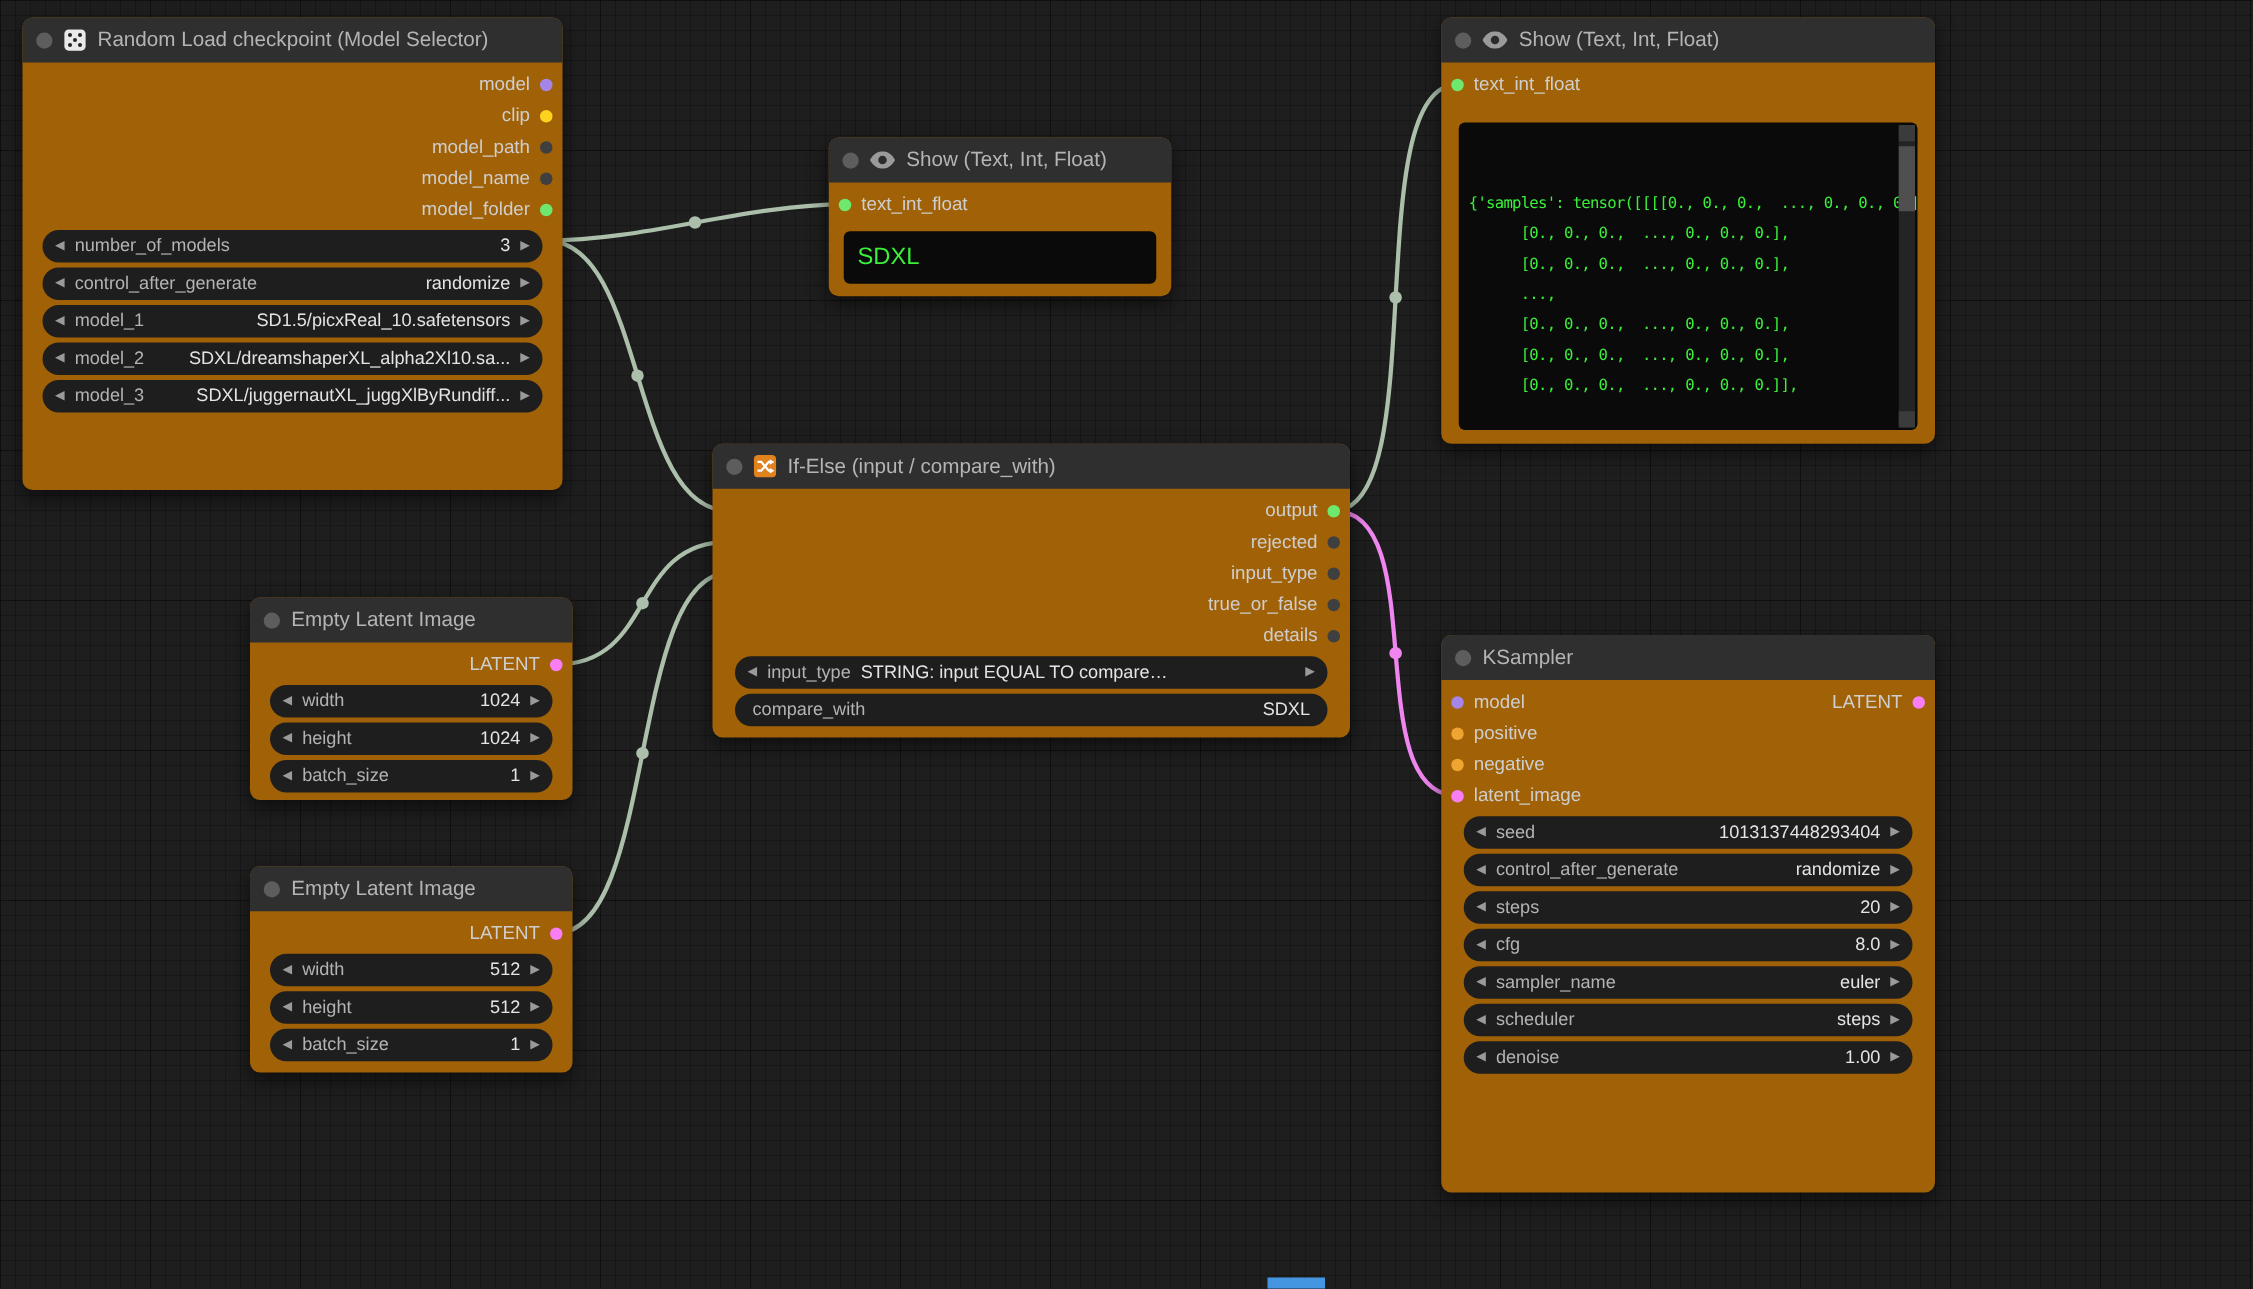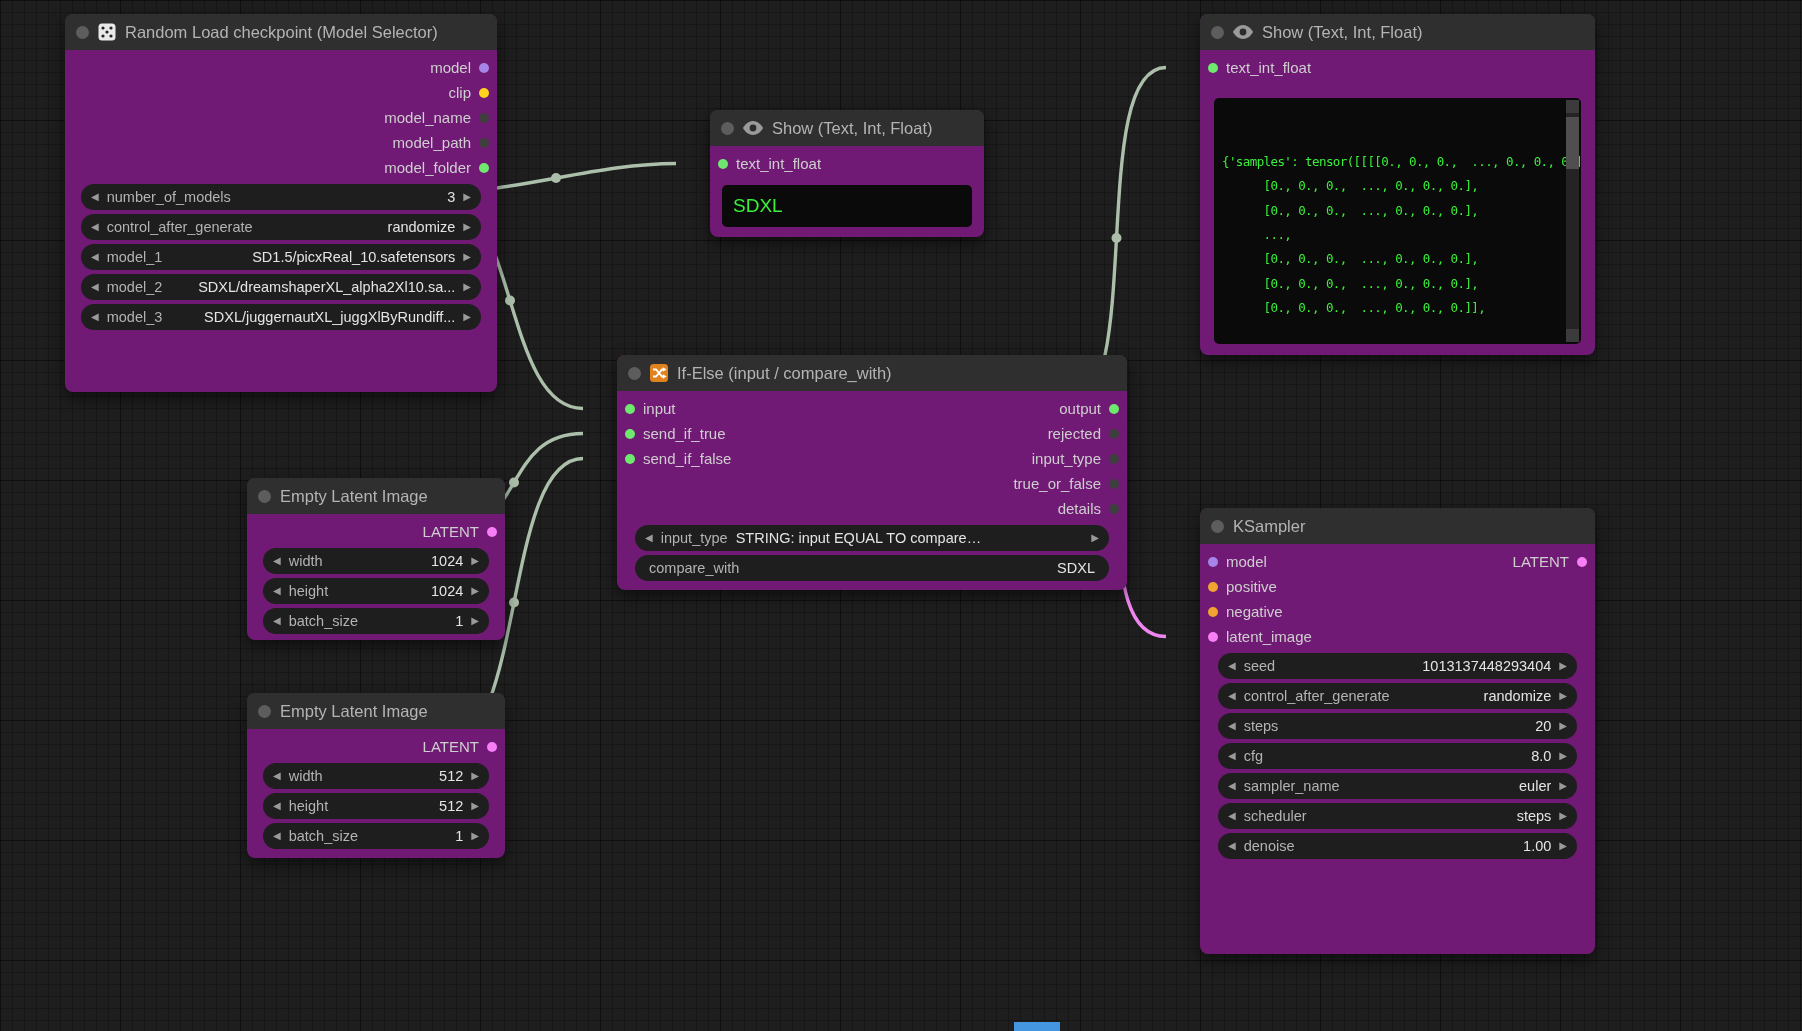--- a/index.html
+++ b/index.html
@@ -14,22 +14,22 @@
       linear-gradient(rgba(0,0,0,.35) 1px, transparent 1px),
       linear-gradient(90deg, rgba(0,0,0,.35) 1px, transparent 1px);
     background-size:12px 12px, 12px 12px, 120px 120px, 120px 120px;
   }
   svg.links { position:absolute; left:0; top:0; z-index:1; }
   .lk   { fill:none; stroke:#abbfab; stroke-width:3.4; }
   .lk.pink { stroke:#ef86ef; }
   .lkdot { fill:#abbfab; }
   .lkdot.pink { fill:#ef86ef; }
 
-  .node { position:absolute; background:#701a75; border-radius:8px;
-          box-shadow:0 6px 16px rgba(0,0,0,.55); z-index:2;margin-left:47px; }
+  .node { position:absolute; background:#a16207; border-radius:8px;
+          box-shadow:0 6px 16px rgba(0,0,0,.55); z-index:2; }
   .nhead { height:36px; background:#2f2f2f; border-radius:8px 8px 0 0;
            display:flex; align-items:center; gap:9px; padding:0 11px;
            color:#b4b4b4; font-size:16.5px; white-space:nowrap; }
   .collapse { width:13px; height:13px; border-radius:50%; background:#5d5d5d; flex:none; }
   .nicon { display:flex; align-items:center; flex:none; }
   .slots { padding:5px 8px 0; }
   .slotcols { display:flex; padding:5px 8px 0; }
   .slotcols .cin { flex:1.1; }
   .slotcols .cout { flex:1; }
   .srow { height:25px; display:flex; align-items:center; gap:8px;
@@ -94,25 +94,25 @@
   <div class="slots">
     <div class="srow out">
       <span>model</span>
       <span class="dot" style="background: rgb(165, 134, 232);"></span>
     </div>
     <div class="srow out">
       <span>clip</span>
       <span class="dot" style="background: rgb(255, 210, 30);"></span>
     </div>
     <div class="srow out">
+      <span>model_path</span>
+      <span class="dot" style="background: rgb(63, 63, 63);"></span>
+    </div>
+    <div class="srow out">
       <span>model_name</span>
-      <span class="dot" style="background: rgb(63, 63, 63);"></span>
-    </div>
-    <div class="srow out">
-      <span>model_path</span>
       <span class="dot" style="background: rgb(63, 63, 63);"></span>
     </div>
     <div class="srow out">
       <span>model_folder</span>
       <span class="dot" style="background: rgb(111, 232, 111);"></span>
     </div>
   </div>
   <div class="widget">
     <span class="warr">◀</span>
     <span class="wlabel">number_of_models</span>
@@ -209,34 +209,20 @@
           <rect width="18" height="18" rx="3.5" fill="#e0821e"></rect>
           <path d="M3 5.5 h3 l6 7 h1.5" stroke="#fff" stroke-width="1.8" fill="none"></path>
           <path d="M3 12.5 h3 l6 -7 h1.5" stroke="#fff" stroke-width="1.8" fill="none"></path>
           <path d="M12.8 3.3 L16.6 5.5 L12.8 7.7 Z" fill="#fff"></path>
           <path d="M12.8 10.3 L16.6 12.5 L12.8 14.7 Z" fill="#fff"></path>
         </svg>
     </span>
     <span>If-Else (input / compare_with)</span>
   </div>
   <div class="slotcols">
-    <div class="cin">
-      <div class="srow">
-        <span class="dot" style="background: rgb(111, 232, 111);"></span>
-        <span>input</span>
-      </div>
-      <div class="srow">
-        <span class="dot" style="background: rgb(111, 232, 111);"></span>
-        <span>send_if_true</span>
-      </div>
-      <div class="srow">
-        <span class="dot" style="background: rgb(111, 232, 111);"></span>
-        <span>send_if_false</span>
-      </div>
-    </div>
     <div class="cout">
       <div class="srow out">
         <span>output</span>
         <span class="dot" style="background: rgb(111, 232, 111);"></span>
       </div>
       <div class="srow out">
         <span>rejected</span>
         <span class="dot" style="background: rgb(63, 63, 63);"></span>
       </div>
       <div class="srow out">

